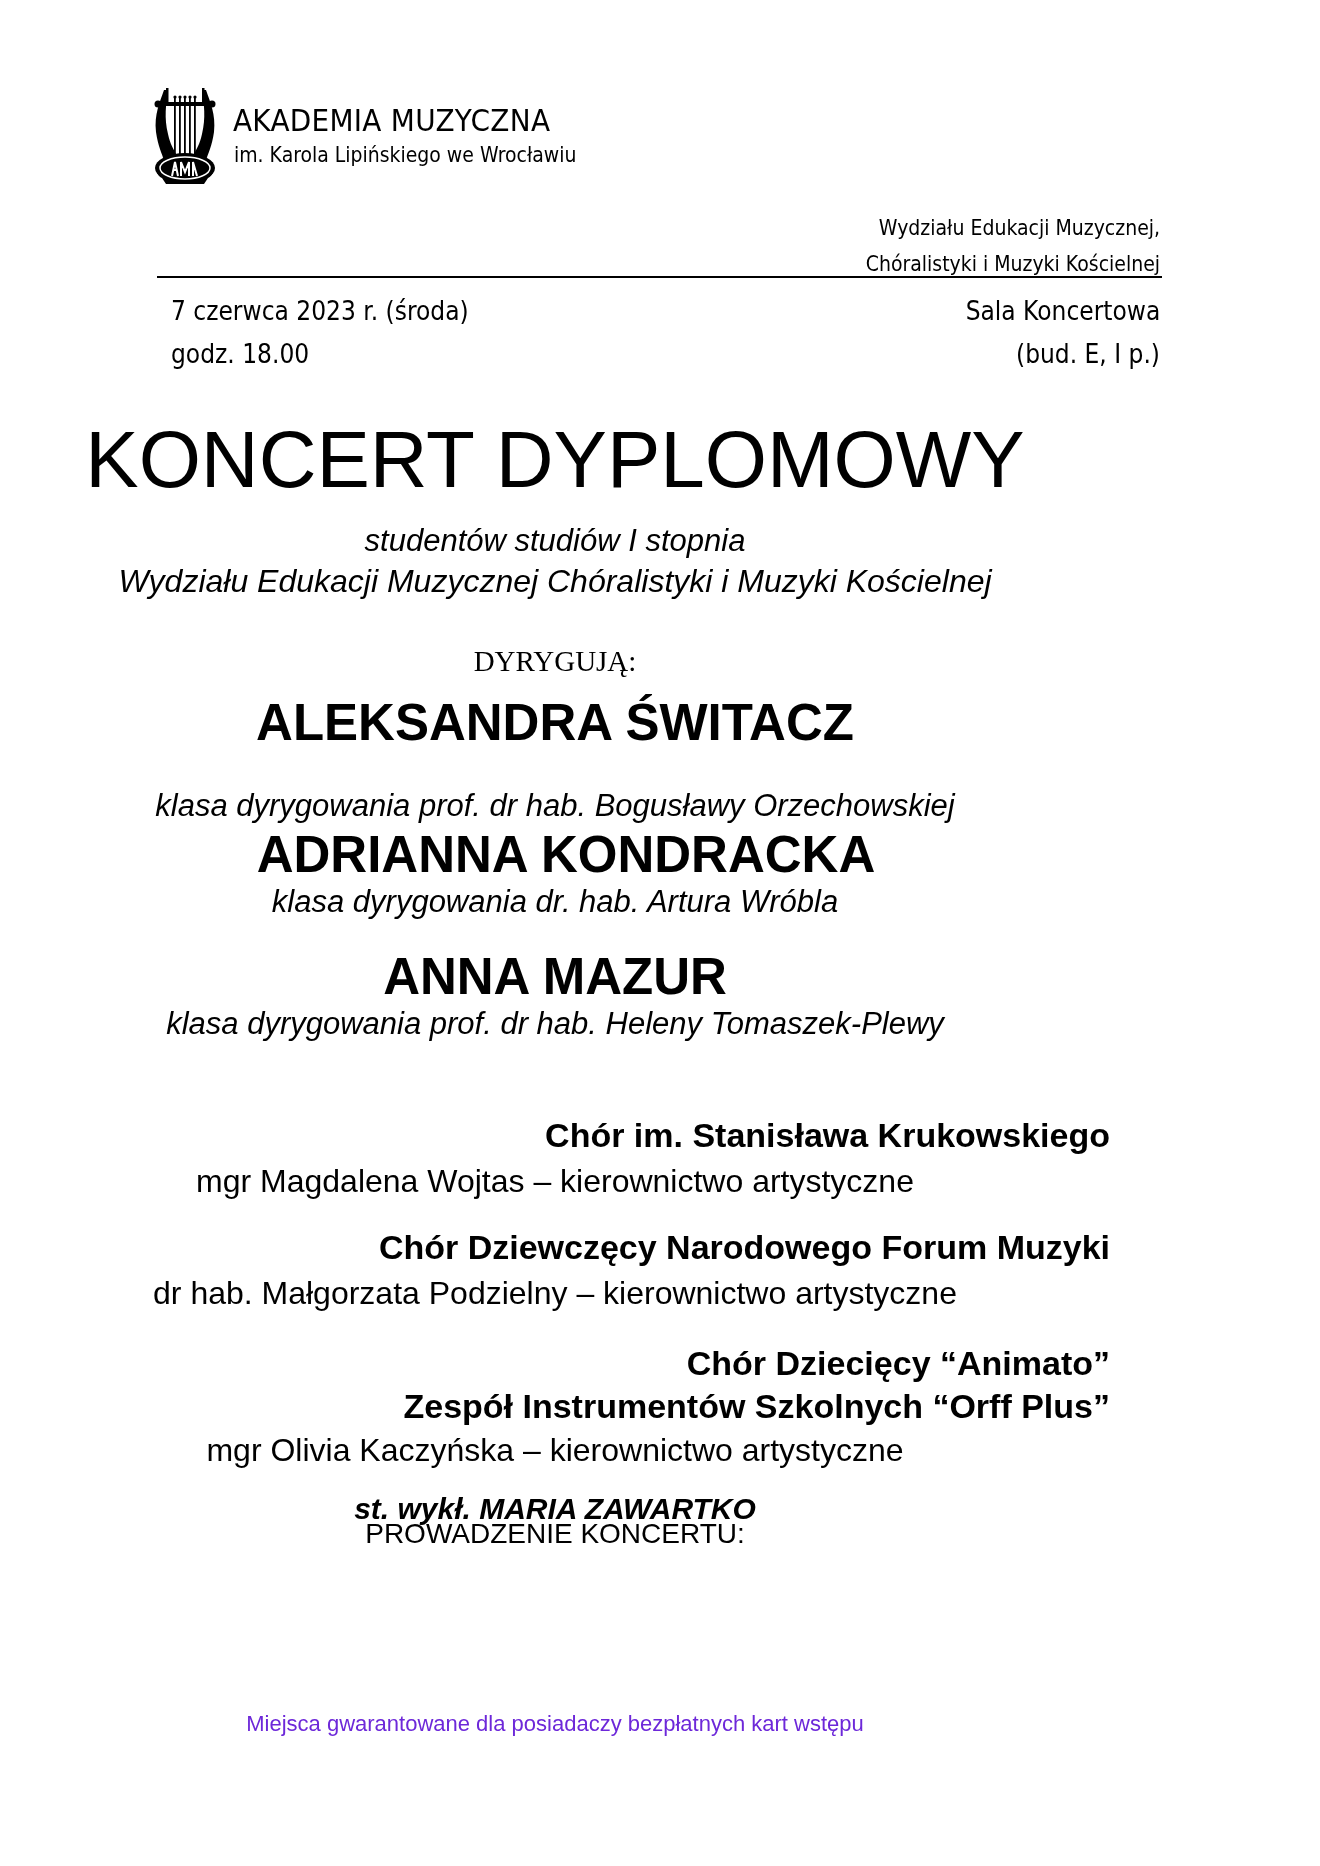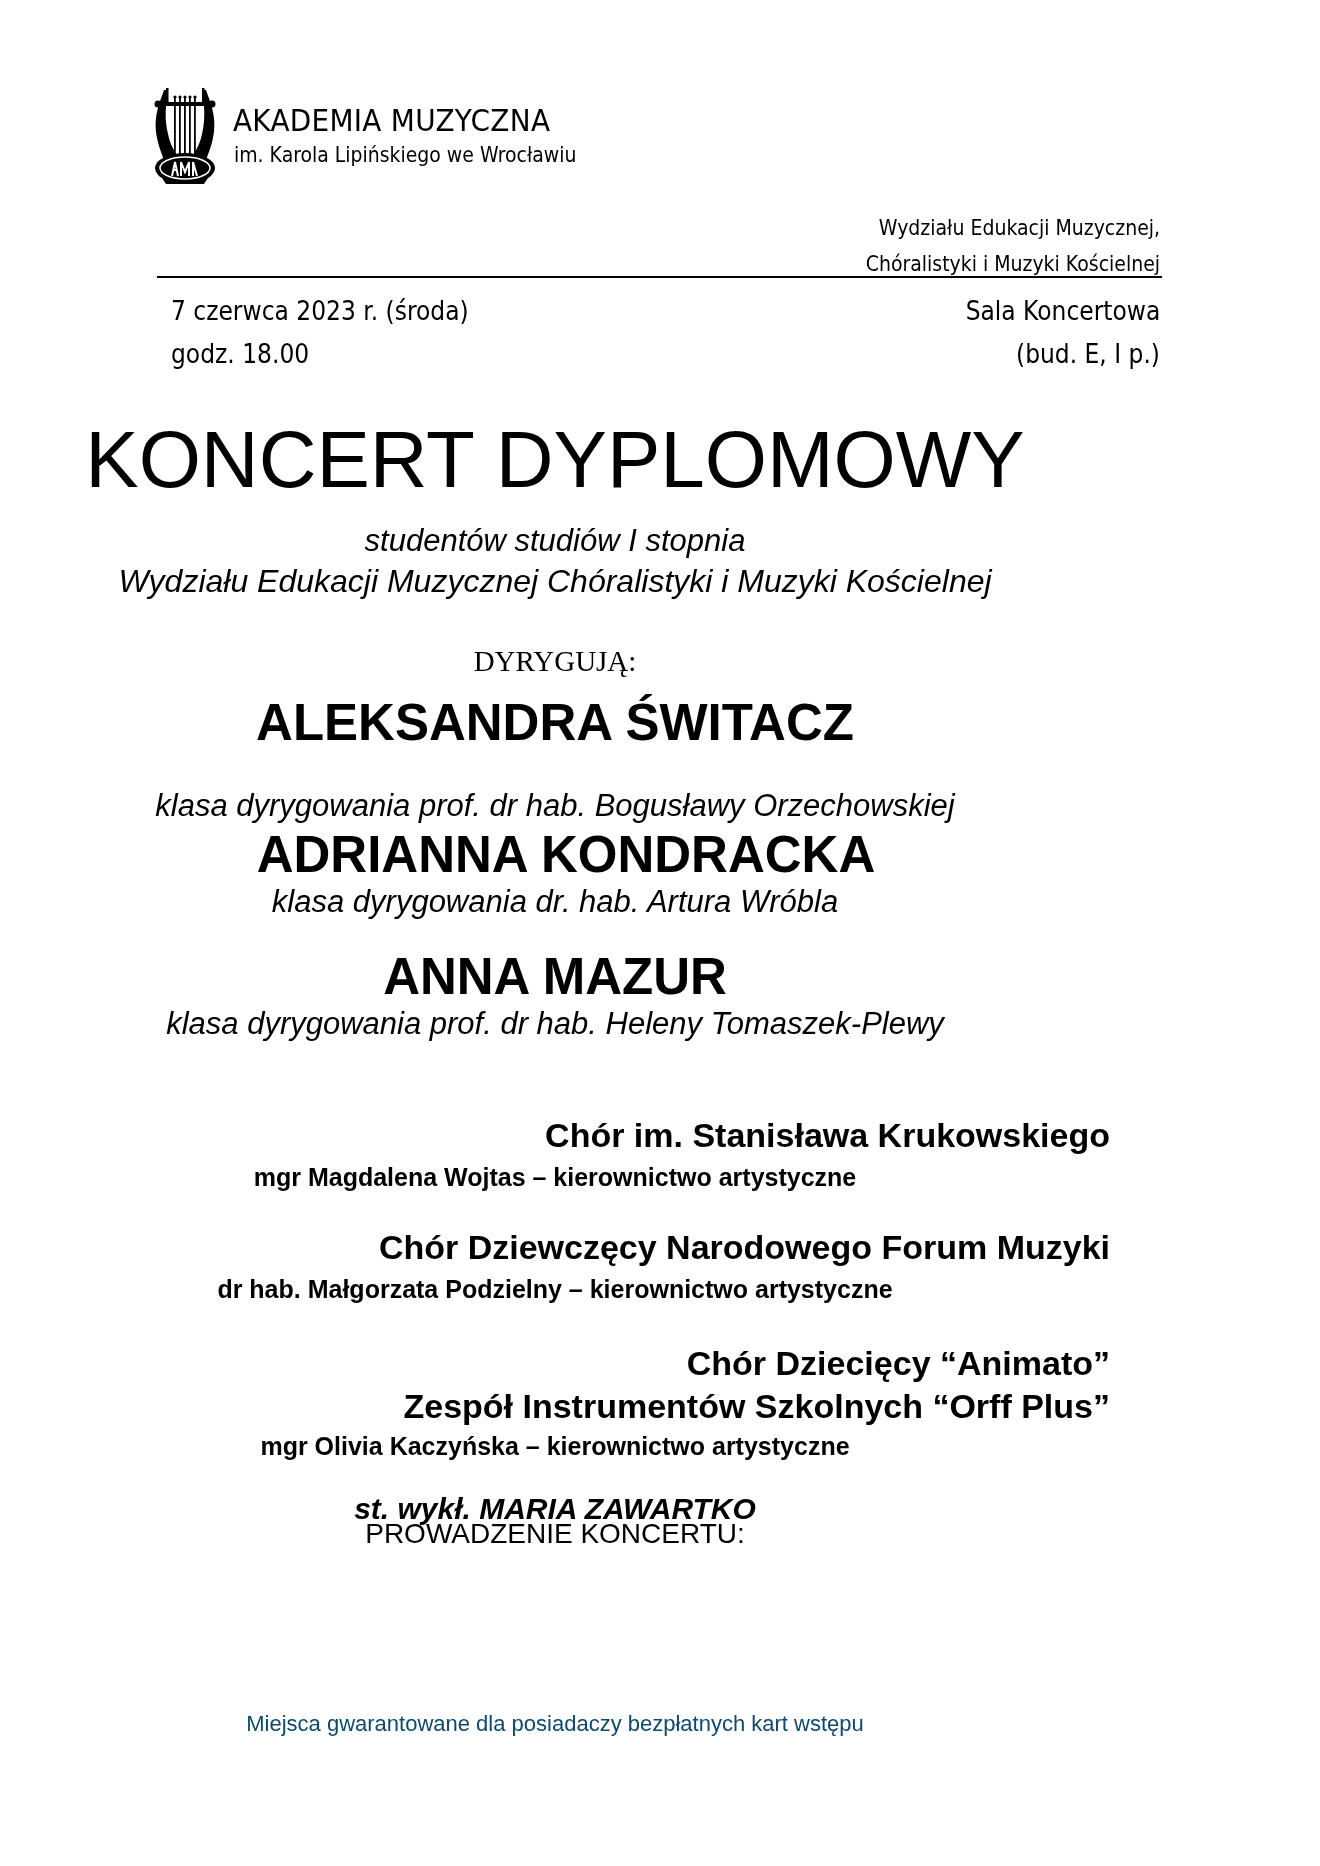--- a/index.html
+++ b/index.html
@@ -28,33 +28,33 @@
     .cond-name { font-size: 51px; font-weight: bold; font-family: Liberation Sans, sans-serif; }
     .cond-class { font-size: 31px; font-style: italic; font-family: "Liberation Sans", sans-serif; }
     #cond-0-name { top: 693px; }
     #cond-0-class { top: 788px; }
     #cond-1-name { top: 825px; margin-left: 11px; }
     #cond-1-class { top: 884px; }
     #cond-2-name { top: 947px; }
     #cond-2-class { top: 1006px; }
 
     .choir-name { font-size: 34px; font-weight: bold; font-family: "Liberation Sans", sans-serif; text-align: right; }
-    .choir-dir { font-size: 25px; font-family: "Liberation Sans", sans-serif; font-weight: bold; }
+    .choir-dir { font-size: 32px; font-family: "Liberation Sans", sans-serif; }
     #choir-0-name { top: 1116px; }
     #choir-0-dir { top: 1163px; }
     #choir-1-name { top: 1228px; }
     #choir-1-dir { top: 1275px; }
     #choir-2-name { top: 1344px; }
     #choir-2-name2 { top: 1387px; }
     #choir-2-dir { top: 1432px; }
 
     #host-label { top: 1518px; font-size: 28px; font-family: "Liberation Sans", sans-serif; }
     #host-name { top: 1492px; font-size: 30px; font-weight: bold; font-family: "Liberation Sans", sans-serif; font-style: italic; }
 
-    #notice { top: 1711px; font-size: 22px; color: #0c4a6e; font-family: "Liberation Sans", sans-serif; }
+    #notice { top: 1711px; font-size: 22px; color: #6d28d9; font-family: "Liberation Sans", sans-serif; }
   </style>
 </head>
 <body>
 
 <div id="logo" class="abs">
   <svg width="70" height="102" viewBox="0 0 70 102">
 
     <path d="M14 6 C10 18, 4 30, 6 48 C8 62, 12 70, 14 76 C6 80, 4 90, 12 94 L16 100 L54 100 L58 94 C66 90, 64 80, 56 76 C58 70, 62 62, 64 48 C66 30, 60 18, 56 6 L52 6 C54 20, 56 34, 52 50 C50 60, 46 66, 44 70 L26 70 C24 66, 20 60, 18 50 C14 34, 16 20, 18 6 Z" fill="#000"></path>
 
     <rect x="14" y="18" width="42" height="4" fill="#000"></rect>

